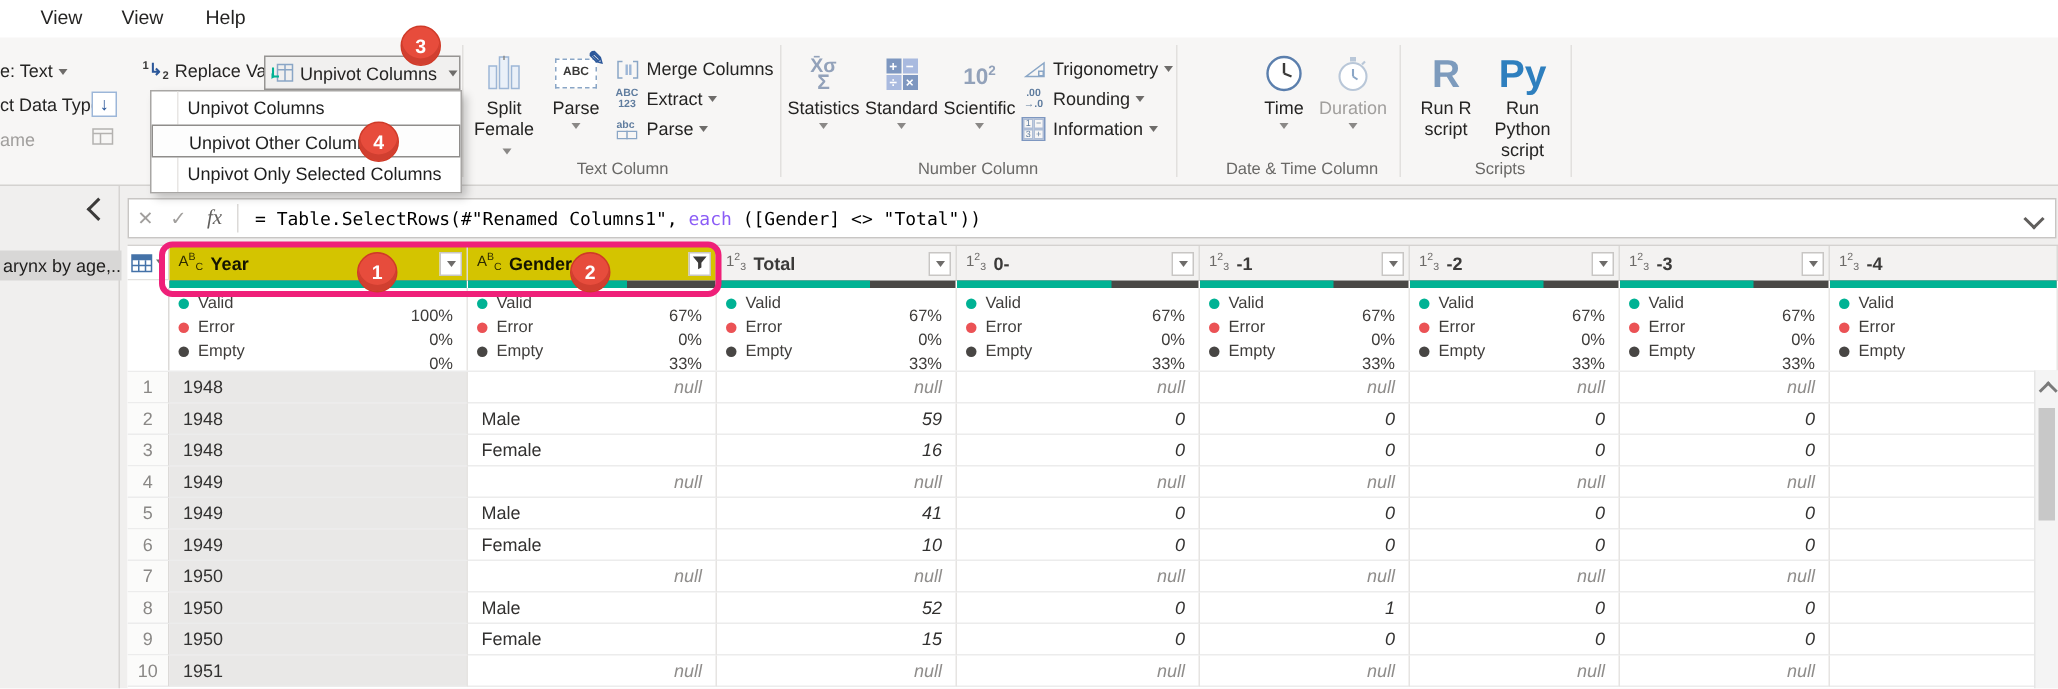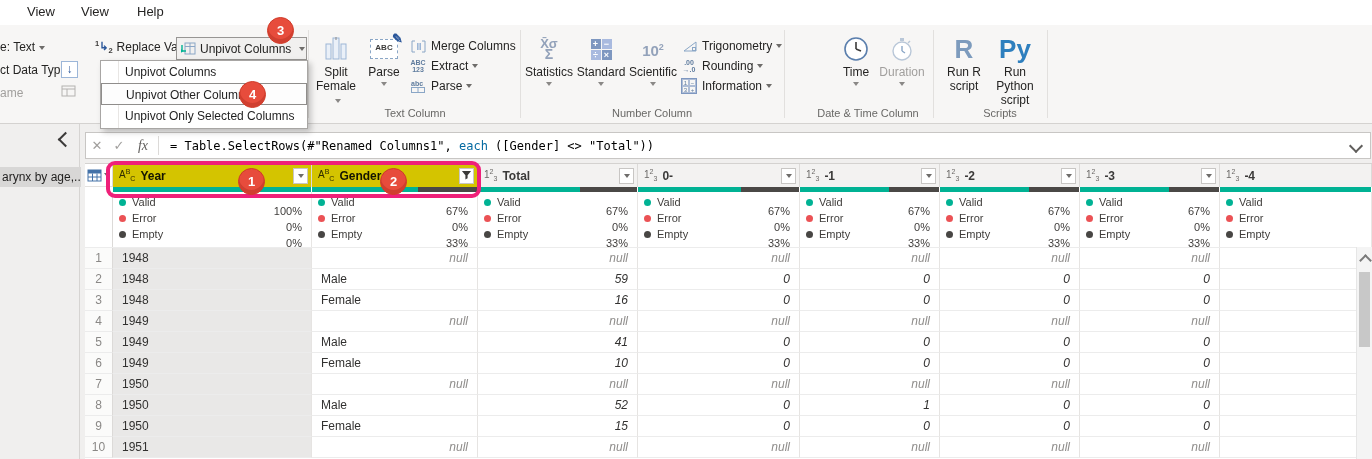--- a/index.html
+++ b/index.html
@@ -47,21 +47,21 @@
   .content-bg{position:absolute;left:0;top:124px;width:1372px;height:335px;background:#f0efee;}
   .leftpane{position:absolute;left:0;top:124px;width:80px;height:335px;background:#f0efee;border-right:1px solid #d6d4d2;box-sizing:border-box;}
   .collapse{position:absolute;left:60px;top:134px;width:9px;height:9px;border:solid #3b3a39;border-width:0 0 2px 2px;transform:rotate(45deg);}
   .queryitem{position:absolute;left:0;top:167px;width:79px;height:20px;background:#d8d7d6;line-height:20px;padding-left:2px;white-space:nowrap;overflow:hidden;font-size:12px;color:#201f1e;}
   
   .fbar{position:absolute;left:85px;top:132px;width:1286px;height:27px;background:#fff;border:1px solid #c8c6c4;box-sizing:border-box;display:flex;align-items:center;}
   .fbtn{width:22px;text-align:center;color:#a19f9d;font-size:13px;}
   .fx{font-family:"Liberation Serif",serif;font-style:italic;font-size:14px;color:#605e5c;width:26px;text-align:center;}
   .fsep{width:1px;height:19px;background:#dcdad8;margin:0 2px;}
   .fcode{font-family:"DejaVu Sans Mono",monospace;font-size:12px;color:#000;padding-left:9px;white-space:pre;}
-  .fkw{color:#0369a1;}
+  .fkw{color:#8b5cf6;}
   .fexpand{position:absolute;right:9px;top:8px;width:8px;height:8px;border:solid #605e5c;border-width:0 2px 2px 0;transform:rotate(45deg);}
   
   .grid{position:absolute;left:85px;top:163px;width:1287px;height:296px;background:#fff;border-top:1px solid #d4d2d0;box-sizing:border-box;overflow:hidden;}
   .g-hrow{display:flex;height:23px;}
   .g-corner{width:28px;flex:none;border-right:1px solid #dcdad8;border-bottom:1px solid #e3e1df;box-sizing:border-box;display:flex;align-items:center;justify-content:center;background:#fff;}
   .hcell{flex:none;height:23px;box-sizing:border-box;background:#f3f2f1;border-right:1px solid #dcdad8;display:flex;align-items:center;padding:0 3px 0 6px;font-weight:bold;color:#3b3a39;white-space:nowrap;overflow:hidden;}
   .hcell.sel{background:#d4c400;color:#141400;}
   .ti{font-size:10px;color:#6b6967;margin-right:5px;font-weight:normal;flex:none;}
   .hcell.sel .ti{color:#2e2b00;}
   .ti sup,.ti sub{font-size:7px;}

